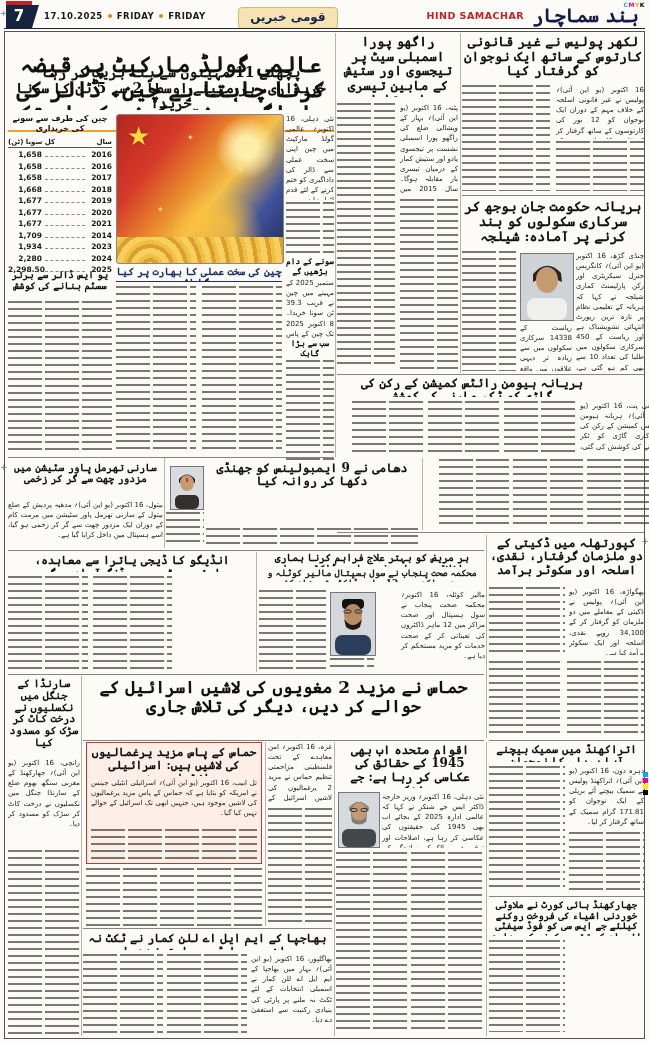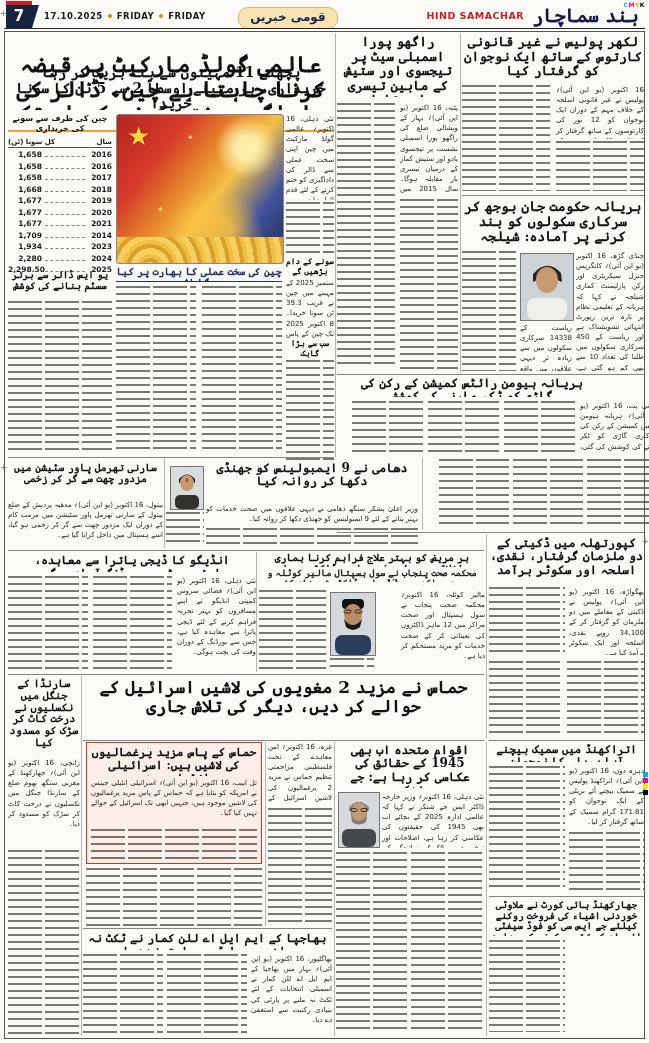--- a/index.html
+++ b/index.html
@@ -8,21 +8,21 @@
   .abs{position:absolute;}
   
   .pagenum{position:absolute;left:6px;top:5px;width:26px;height:23px;background:#16243f;color:#fff;
            font-weight:bold;font-size:15px;text-align:center;line-height:23px;font-family:"DejaVu Sans",sans-serif;}
   .pagenum::before{content:"";position:absolute;left:0;top:-4px;width:100%;height:4px;background:#c81f25;}
   .pagenum::after{content:"";position:absolute;right:-7px;top:0;border-top:23px solid #16243f;border-right:7px solid transparent;}
   .datestrip{position:absolute;left:44px;top:11px;font-size:8.5px;font-weight:bold;letter-spacing:.5px;
              direction:ltr;display:flex;align-items:center;gap:5px;}
   .dot{width:4px;height:4px;border-radius:50%;background:#e8820c;display:inline-block;}
   .badge{position:absolute;left:238px;top:7px;width:98px;height:20px;background:#f6e2b2;border:1px solid #d9b766;
-         border-radius:10px;color:#13264a;font-weight:bold;font-size:12px;text-align:center;line-height:19px;direction:rtl;}
+         border-radius:4px;color:#13264a;font-weight:bold;font-size:12px;text-align:center;line-height:19px;direction:rtl;}
   .mast{position:absolute;right:10px;top:4px;display:flex;align-items:center;gap:8px;direction:ltr;}
   .mast .en{color:#c81f25;font-weight:bold;font-size:9.5px;letter-spacing:.5px;}
   .mast .ur{color:#141a4a;font-weight:bold;font-size:19px;font-family:"DejaVu Serif",serif;direction:rtl;}
   .cmyk{position:absolute;right:4px;top:1px;font-size:6px;font-weight:bold;letter-spacing:.5px;direction:ltr;}
   .cmyk .c{color:#00aeef}.cmyk .m{color:#ec008c}.cmyk .y{color:#d8b400}.cmyk .k{color:#000}
   .cmykv{position:absolute;right:0px;top:772px;width:6px;display:flex;flex-direction:column;gap:1px;}
   .cmykv span{width:5px;height:5px;display:block;}
   .headrule{position:absolute;left:4px;top:28px;width:641px;border-top:1.6px solid #222;}
   .frame{position:absolute;left:4px;top:31px;width:639px;height:1006px;border:1px solid #555;}
   
@@ -223,33 +223,31 @@
     <div class="abs photo" style="left:4px;top:8px;width:32px;height:42px;">
       <svg viewBox="0 0 32 42">
           <rect width="32" height="42" fill="#d8dcde"></rect>
           <path d="M8 12 q8 -9 16 0 v4 q-8 -5 -16 0z" fill="#1e1a18"></path>
           <ellipse cx="16" cy="16" rx="7" ry="8" fill="#c79b72"></ellipse>
           <rect x="15" y="11" width="2" height="4" fill="#c0392b"></rect>
           <rect x="4" y="28" width="24" height="14" rx="5" fill="#33302e"></rect>
         </svg>
     </div>
     <div class="abs hl" style="left:40px;top:4px;width:212px;height:38px;font-size:12px;overflow:hidden;">دھامی نے 9 ایمبولینس کو جھنڈی دکھا کر روانہ کیا</div>
-    <div class="abs lead" style="left:40px;top:46px;width:212px;height:22px;">وزیر اعلیٰ پشکر سنگھ دھامی نے دیہی علاقوں میں صحت خدمات کو بہتر بنانے کے لئے 9 ایمبولینس کو جھنڈی دکھا کر روانہ کیا۔</div>
     <div class="abs fx" style="left:0;top:54px;width:38px;height:32px;"></div>
     <div class="abs fx" style="left:40px;top:70px;width:212px;height:16px;"></div>
   </div>
 
   <div class="abs" style="left:8px;top:460px;width:155px;height:88px;">
     <div class="abs hl" style="left:0;top:2px;width:155px;height:34px;font-size:10px;overflow:hidden;">سارنی تھرمل پاور سٹیشن میں مزدور چھت سے گر کر زخمی</div>
     <div class="abs lead" style="left:0;top:40px;width:155px;height:46px;">بیتول، 16 اکتوبر (یو این آئی)؍ مدھیہ پردیش کے ضلع بیتول کے سارنی تھرمل پاور سٹیشن میں مرمت کام کے دوران ایک مزدور چھت سے گر کر زخمی ہو گیا، اسے ہسپتال میں داخل کرایا گیا ہے۔</div>
   </div>
 
   <div class="abs" style="left:8px;top:552px;width:248px;height:120px;">
     <div class="abs hl" style="left:0;top:2px;width:248px;height:18px;font-size:11.5px;overflow:hidden;">انڈیگو کا ڈیجی یاترا سے معاہدہ، ایئرپورٹ پر بورڈنگ آسان ہوگی</div>
-    <div class="abs lead" style="left:169px;top:24px;width:79px;height:94px;">نئی دہلی، 16 اکتوبر (یو این آئی)؍ فضائی سروس کمپنی انڈیگو نے اپنے مسافروں کو بہتر تجربہ فراہم کرنے کے لئے ڈیجی یاترا سے معاہدہ کیا ہے، جس سے بورڈنگ کے دوران وقت کی بچت ہوگی۔</div>
     <div class="abs fx" style="left:85px;top:24px;width:79px;height:94px;"></div>
     <div class="abs fx" style="left:0;top:24px;width:80px;height:94px;"></div>
   </div>
 
   <div class="abs" style="left:259px;top:552px;width:226px;height:120px;">
     <div class="abs hl" style="left:0;top:0;width:226px;height:15px;font-size:10px;overflow:hidden;">ہر مریض کو بہتر علاج فراہم کرنا ہماری اخلاقی و سماجی ذمہ داری: ڈاکٹر جمیل الرحمان</div>
     <div class="abs hl" style="left:0;top:16px;width:226px;height:14px;font-size:9px;color:#222;overflow:hidden;">محکمہ صحت پنجاب نے سول ہسپتال مالیر کوٹلہ و صحت مراکز میں 12 ماہر ڈاکٹر تعینات کئے</div>
     <div class="abs photo" style="left:71px;top:40px;width:44px;height:62px;">
       <svg viewBox="0 0 44 62">
           <rect width="44" height="62" fill="#d4d8da"></rect>

